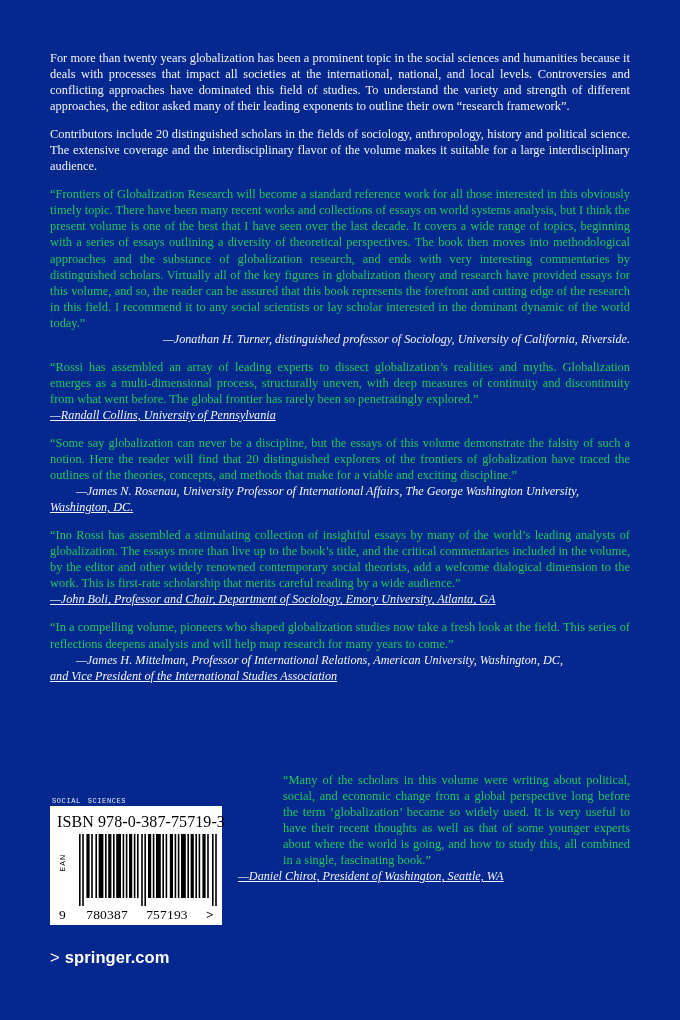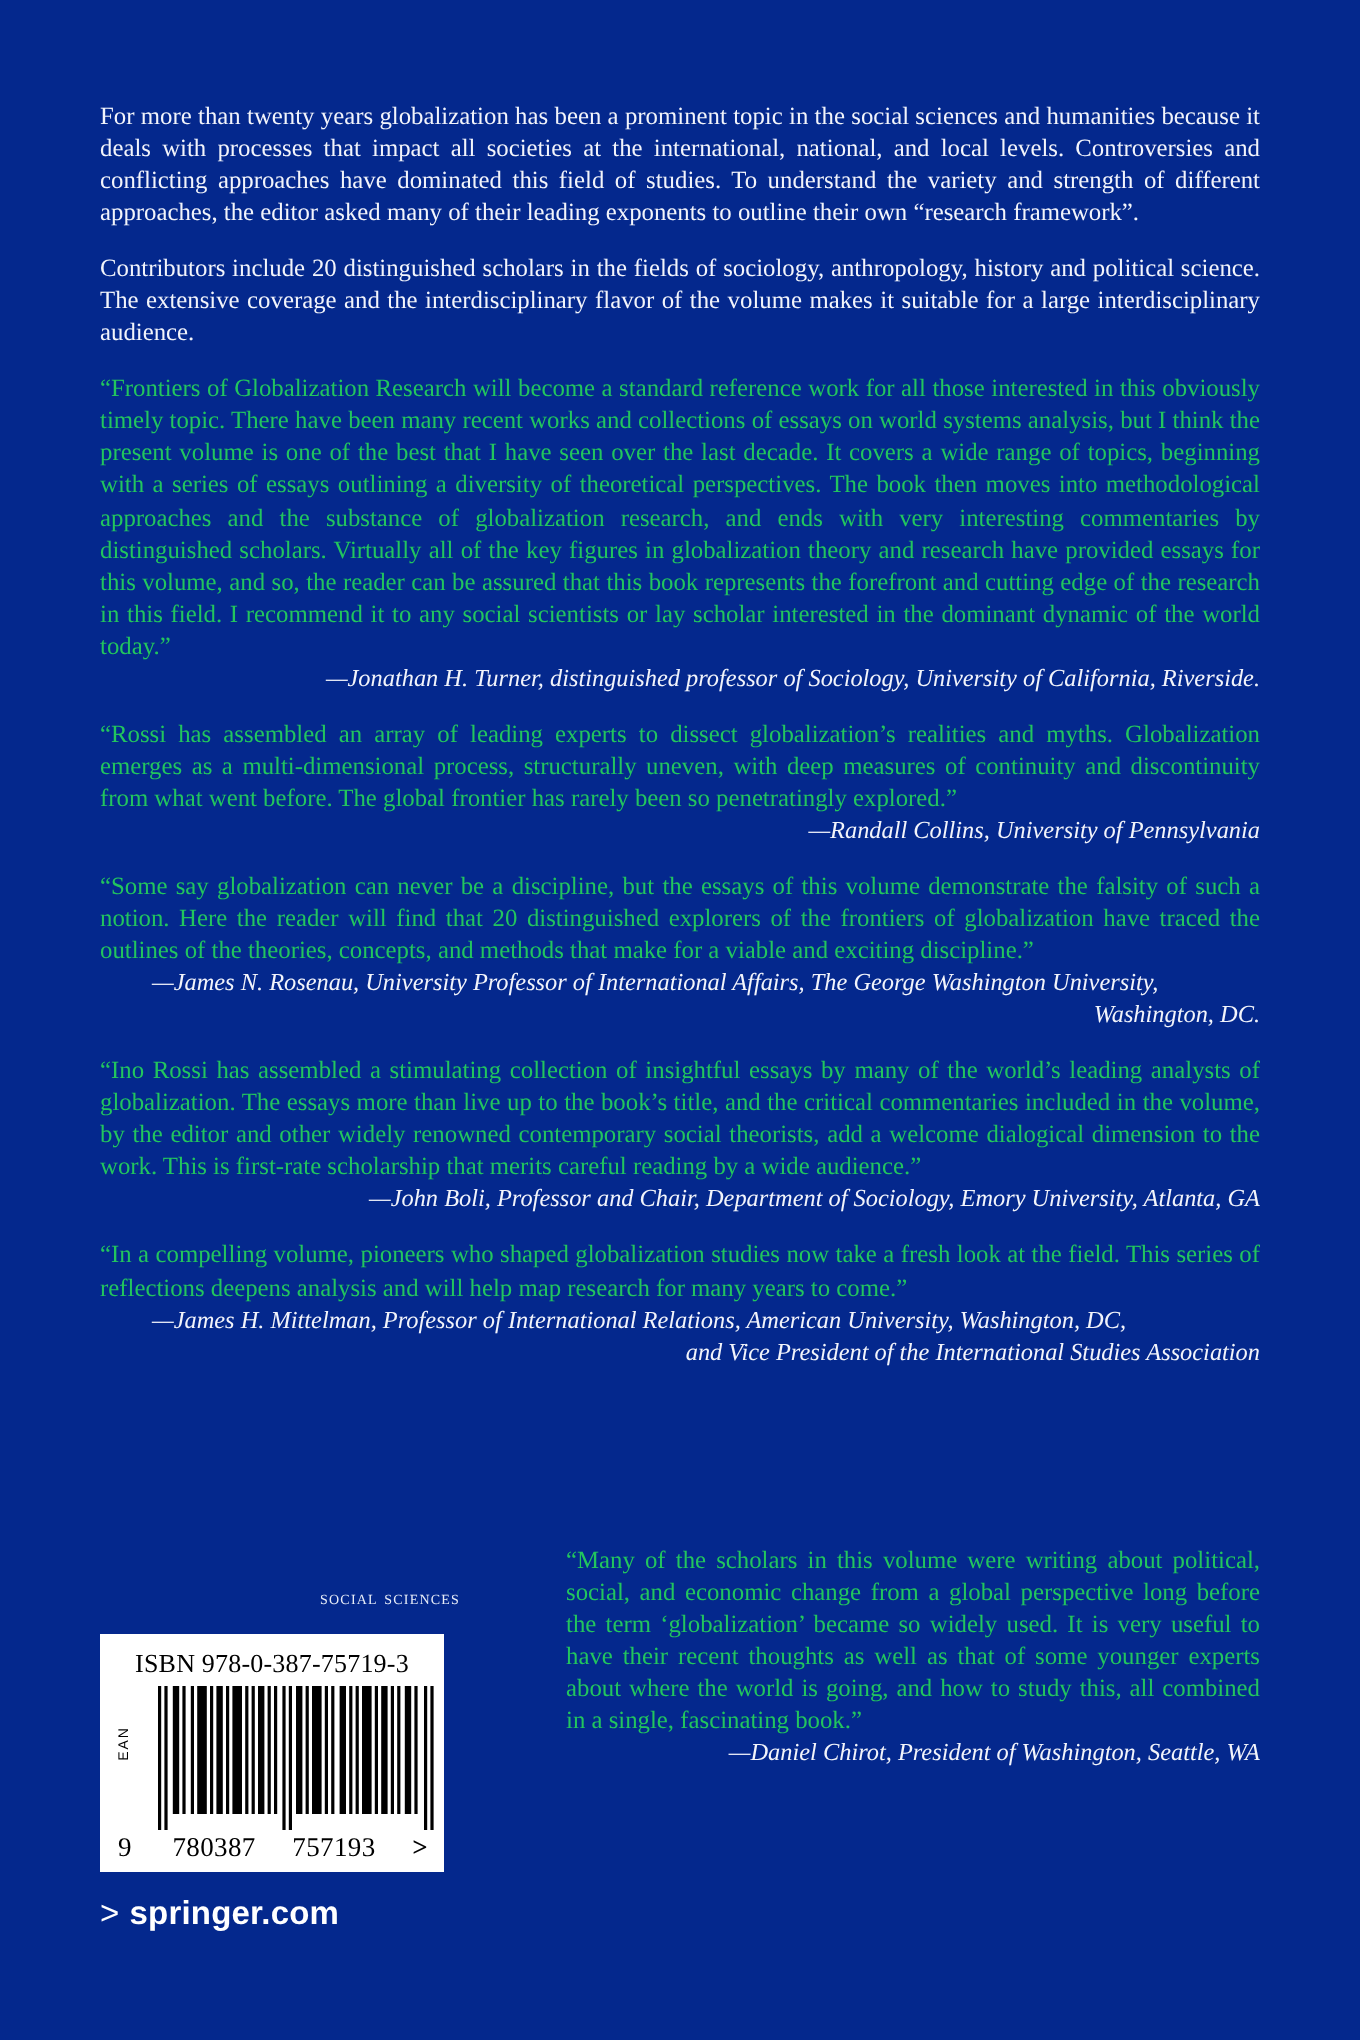--- a/index.html
+++ b/index.html
@@ -55,21 +55,21 @@
     margin-bottom: 12px;
   }
 
   .attrib {
     font-style: italic;
     font-size: 12.2px;
     line-height: 16.05px;
     color: #f2f4fb;
   }
 
-  .attrib-right { text-align: right; }
+  .attrib-right { text-align: left; text-decoration: underline; }
   .attrib-indent { text-align: left; padding-left: 26px; }
   .attrib-center-right { text-align: right; }
 
   
   .chirot-block {
     position: absolute;
     left: 238px;
     top: 772px;
     width: 392px;
   }
@@ -81,45 +81,44 @@
 
   
   .bottom-left {
     position: absolute;
     left: 50px;
     top: 794px;
     width: 180px;
   }
 
   .subject-label {
-    font-family: Liberation Serif, serif;
+    font-family: Liberation Mono, monospace;
     font-size: 10.5px;
     letter-spacing: 0.6px;
     font-variant: small-caps;
     text-transform: lowercase;
     color: #e7ecf7;
-    margin-bottom: 12px;
+    margin-bottom: 0;
     padding-left: 2px;
-    text-align: right;
   }
   .subject-label::first-letter { }
 
   .barcode-box {
     width: 172px;
     height: 119px;
     background: #ffffff;
     box-sizing: border-box;
     padding: 6px 7px 4px 7px;
     position: relative;
   }
 
   .isbn-text {
     color: #000000;
     font-family: "Liberation Serif", "DejaVu Serif", serif;
-    font-size: 13px;
+    font-size: 16px;
     text-align: center;
     letter-spacing: 0.1px;
     white-space: nowrap;
     margin-top: 1px;
   }
 
   .bars-row {
     position: relative;
     height: 72px;
     margin-top: 3px;

